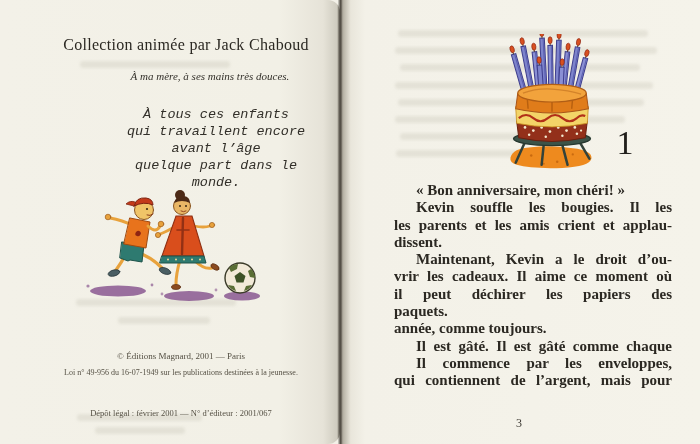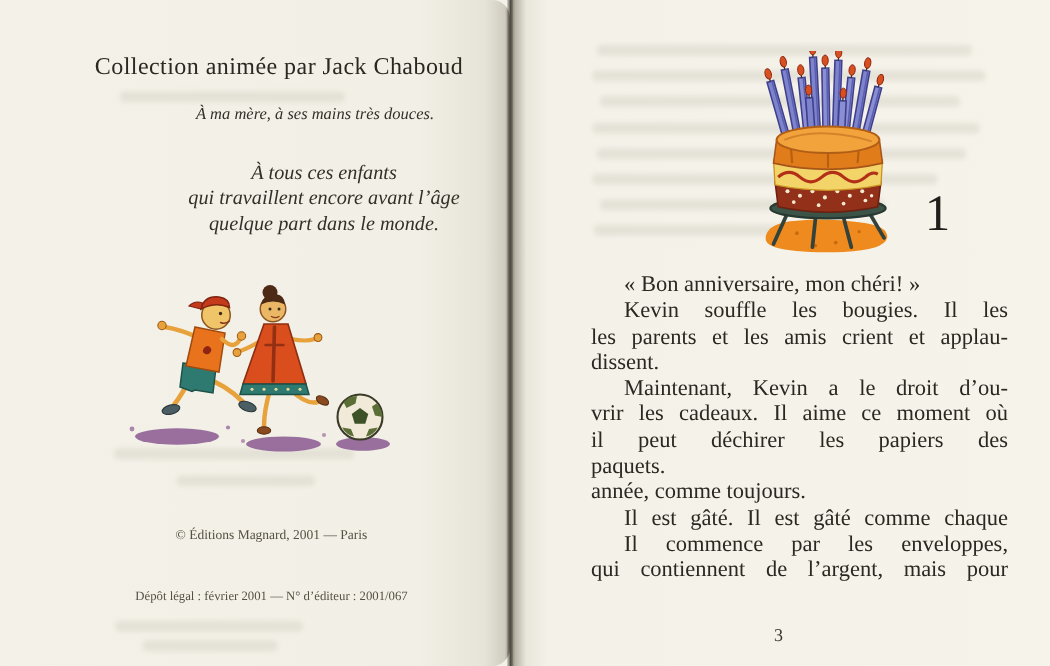--- a/index.html
+++ b/index.html
@@ -28,37 +28,37 @@
   .collection-heading{
     position:absolute;left:30px;top:36px;width:312px;
     text-align:center;font-size:16px;color:#2b2822;letter-spacing:.3px;
   }
   .ded1{
     position:absolute;left:105px;top:70px;width:210px;text-align:center;
     font-style:italic;font-size:11px;color:#33302a;
   }
   .ded2{
     position:absolute;left:112px;top:106px;width:208px;text-align:center;
-    font-style:italic;font-size:13.5px;line-height:17px;color:#33302a;
+    font-style:italic;font-size:13.5px;line-height:17px;color:#33302a;font-family:Liberation Mono, monospace;
   }
   .imprint{
     position:absolute;left:22px;top:351px;width:318px;text-align:center;color:#555044;
   }
   .imprint .l1{font-size:9px;margin-bottom:7px;}
   .imprint .l2{font-size:8px;margin-bottom:1px;}
   .imprint .l3{font-size:8px;margin-bottom:8px;}
   .imprint .l4{font-size:8.5px;margin-top:31px;}
   
   .chapter-number{
     position:absolute;left:605px;top:124px;width:40px;text-align:center;
     font-size:34px;color:#211f1b;
   }
   .story{
     position:absolute;left:394px;top:182px;width:278px;
-    font-size:15px;line-height:17.3px;color:#2b2822;
+    font-size:15px;line-height:17.3px;color:#2b2822;font-weight:bold;
   }
   .story-line{text-align:justify;text-align-last:justify;white-space:nowrap;}
   .story-line.end{text-align-last:left;}
   .story-line.ind{text-indent:22px;}
   .page-number{
     position:absolute;left:394px;top:416px;width:250px;text-align:center;
     font-size:12px;color:#3a3731;
   }
   
   .bleed{
@@ -161,20 +161,21 @@
         <path d="M164,82 l5.5,4 -2,6.5 -7,0 -2,-6.5 Z" fill="#3d5226"></path>
         <path d="M153,78 q4,-4 9,-4 l-1,5 -6,3 Z" fill="#5a6e35"></path>
         <path d="M175,79 q4,4 4,9 l-5,-1 -2,-6 Z" fill="#5a6e35"></path>
         <path d="M152,95 l6,1 2,5 q-5,-1 -8,-6 Z" fill="#5a6e35"></path>
         <path d="M176,95 l-6,1 -2,5 q5,-1 8,-6 Z" fill="#5a6e35"></path>
       </g>
     </svg>
 
     <div class="imprint">
       <div class="l1">© Éditions Magnard, 2001 — Paris</div>
+      <div class="l3">Loi n° 49-956 du 16-07-1949 sur les publications destinées à la jeunesse.</div>
       <div class="l4">Dépôt légal : février 2001 — N° d’éditeur : 2001/067</div>
     </div>
   </div>
 
   <div class="page page-right">
 
     <div class="bleed" style="left:58px;top:30px;width:250px;"></div>
     <div class="bleed" style="left:55px;top:47px;width:262px;"></div>
     <div class="bleed" style="left:60px;top:64px;width:240px;"></div>
     <div class="bleed" style="left:55px;top:82px;width:258px;"></div>

